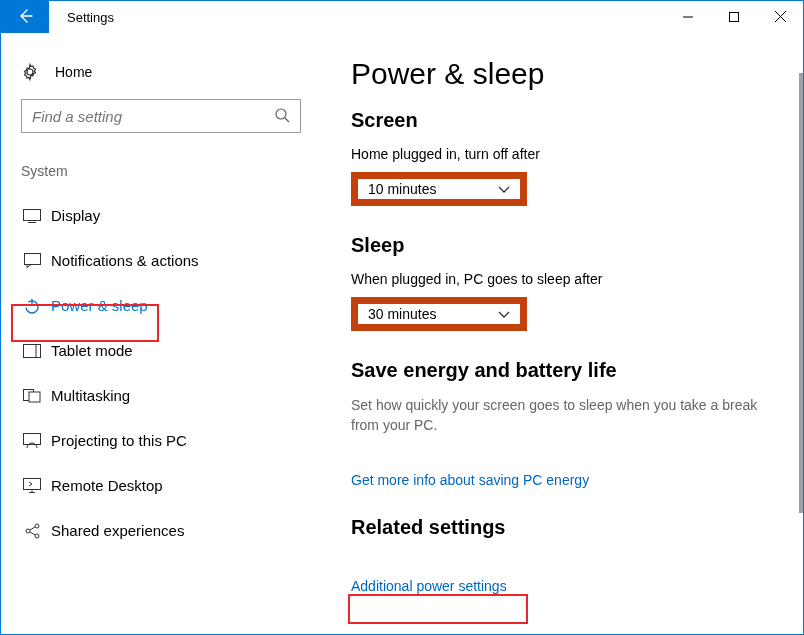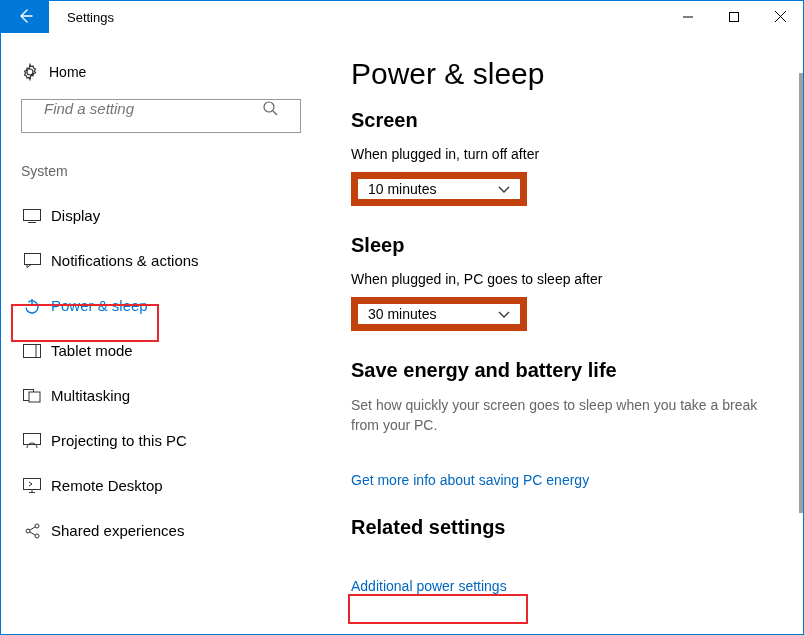--- a/index.html
+++ b/index.html
@@ -52,30 +52,30 @@
     display: flex;
     height: calc(100% - 32px);
   }
   .sidebar {
     width: 320px;
     padding: 22px 20px 0 20px;
   }
   .home-row {
     display: flex;
     align-items: center;
-    gap: 10px;
+    gap: 16px;
     padding: 8px 0 18px 0;
   }
   .home-row .icon-slot { width: 18px; display:flex; justify-content:center; }
   .search-wrap {
     border: 1px solid #999;
     height: 34px;
     display: flex;
-    align-items: flex-start;
-    padding: 0 22px;
+    align-items: center;
+    padding: 0 10px;
     margin-bottom: 30px;
   }
   .search-wrap input {
     border: none;
     outline: none;
     flex: 1;
     font-size: 15px;
     font-style: italic;
     color: #666;
     font-family: inherit;
@@ -292,21 +292,21 @@
           </svg>
         </span>
       <span>Shared experiences</span>
     </div>
   </div>
 
   <div class="main">
     <div class="page-title">Power &amp; sleep</div>
 
     <div class="section-h">Screen</div>
-    <div class="field-label">When plugged in, turn off after</div>
+    <div class="field-label">Home plugged in, turn off after</div>
     <div class="select-box">
       <span>10 minutes</span>
       <span><svg width="12" height="8" viewBox="0 0 12 8">
             <path d="M1 1 L6 6 L11 1" stroke="#333" stroke-width="1.3" fill="none"></path>
           </svg></span>
     </div>
 
     <div class="section-h" style="margin-top:10px">Sleep</div>
     <div class="field-label">When plugged in, PC goes to sleep after</div>
     <div class="select-box">

